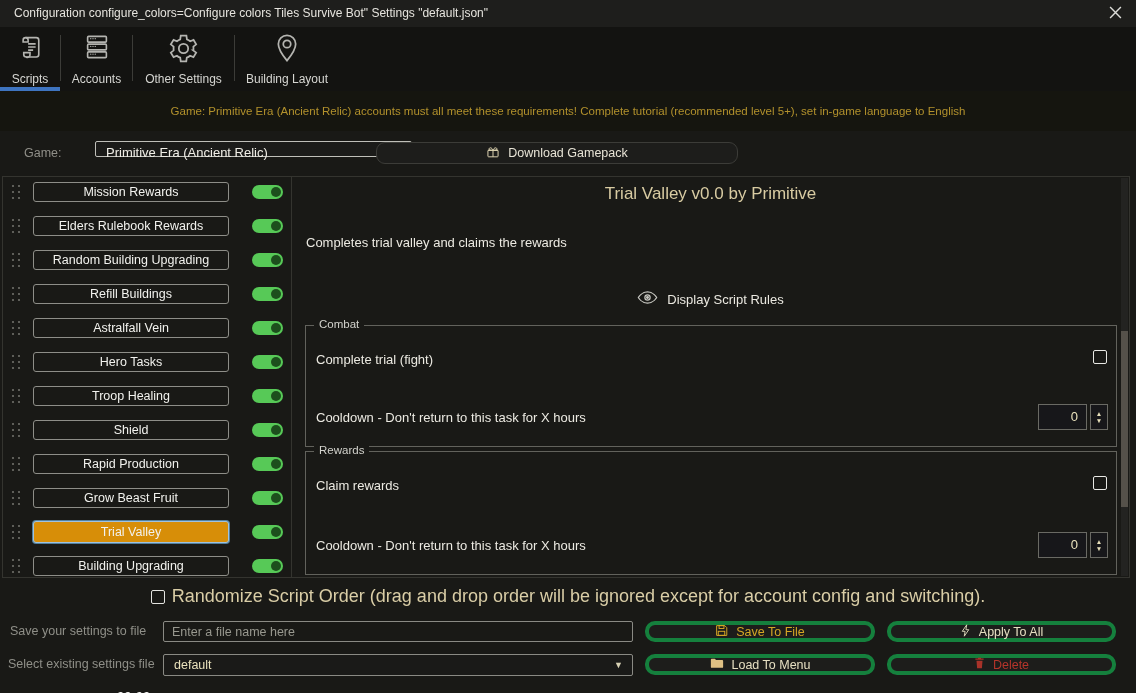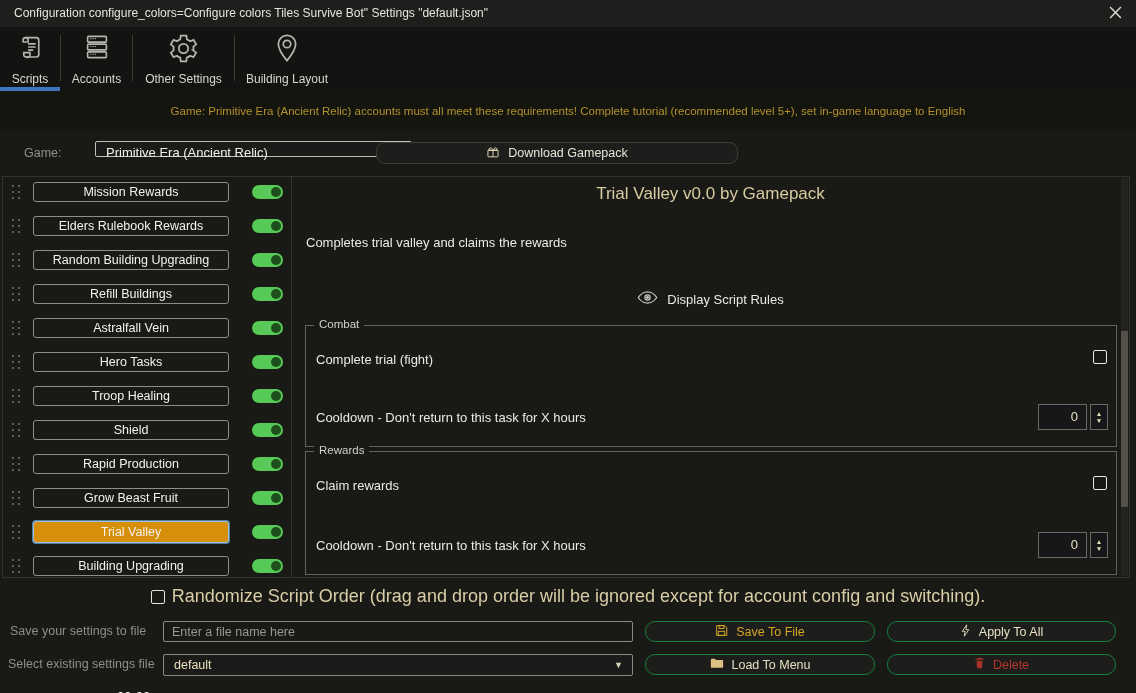--- a/index.html
+++ b/index.html
@@ -70,21 +70,21 @@
   .randomize-row .cb { width:14px; height:14px; border:1.5px solid #e4e4e0; border-radius:2px; }
   .randomize-row .rtext { font-size:18px; color:#d9cda6; }
 
   
   .f-label { position:absolute; font-size:12.5px; color:#8f8f88; }
   .file-input { position:absolute; left:163px; top:621px; width:470px; height:21px; border:1px solid #8a8a84; border-radius:2px; background:transparent; color:#eae8e0; font-size:12.5px; padding-left:8px; font-family:inherit; outline:none; }
   .file-input::placeholder { color:#98988f; }
   .settings-select { position:absolute; left:163px; top:654px; width:470px; height:22px; border:1px solid #8a8a84; border-radius:2px; background:#1a1a18; }
   .settings-select .val { position:absolute; left:10px; line-height:20px; font-size:12.5px; color:#eae2bc; }
   .settings-select .caret { position:absolute; right:9px; line-height:20px; font-size:9px; color:#d8d2b4; }
-  .f-btn { position:absolute; height:21px; border:1px solid #15803d; border-radius:10px; background:#1d1d1b; display:flex; align-items:center; justify-content:center; gap:8px; font-size:12.5px; }
+  .f-btn { position:absolute; height:21px; border:4px solid #15803d; border-radius:10px; background:#1d1d1b; display:flex; align-items:center; justify-content:center; gap:8px; font-size:12.5px; }
   .btn-save { left:645px; top:621px; width:230px; color:#d5a625; }
   .btn-apply { left:887px; top:621px; width:229px; color:#e6dfc2; }
   .btn-load { left:645px; top:654px; width:230px; color:#e6dfc2; }
   .btn-delete { left:887px; top:654px; width:229px; color:#b4352b; }
 
   .partial-bottom { position:absolute; left:117px; top:687px; height:6px; width:90px; overflow:hidden; }
   .partial-bottom span { font-size:13px; font-weight:bold; color:#fdfdfb; }
 </style>
 </head>
 <body>
@@ -359,21 +359,21 @@
     </span>
     <div class="script-btn">Building Upgrading</div>
     <div class="toggle on"></div>
   </div>
 </div>
     <div class="scrollbar">
       <div class="scroll-thumb"></div>
     </div>
 
     <div class="mainpanel">
-      <div class="script-title">Trial Valley v0.0 by Gamepack</div>
+      <div class="script-title">Trial Valley v0.0 by Primitive</div>
       <div class="script-desc">Completes trial valley and claims the rewards</div>
       <div class="rules-row">
         <span class="eye">
           <svg width="21" height="15" viewBox="0 0 24 16" fill="none" stroke="currentColor" stroke-width="1.4">
             <path d="M1.5 8S5.5 1.5 12 1.5 22.5 8 22.5 8 18.5 14.5 12 14.5 1.5 8 1.5 8z"></path>
             <circle cx="12" cy="8" r="3"></circle>
             <circle cx="12" cy="8" r="1" fill="currentColor"></circle>
           </svg>
         </span>
         <span class="rlabel">Display Script Rules</span>

